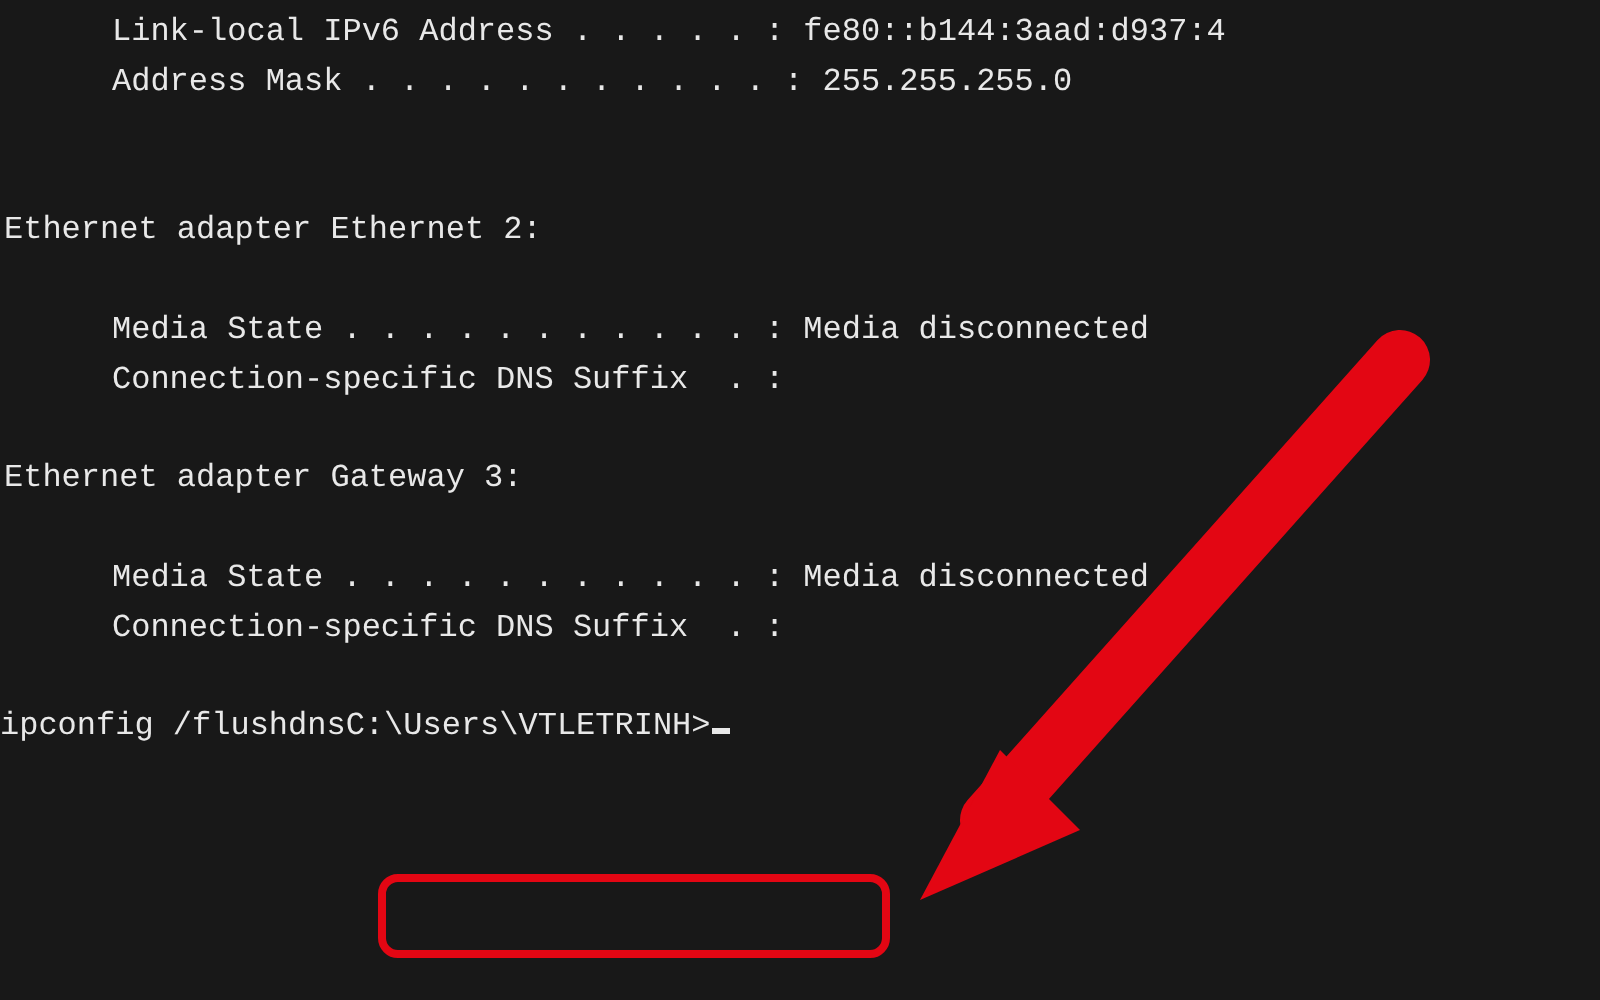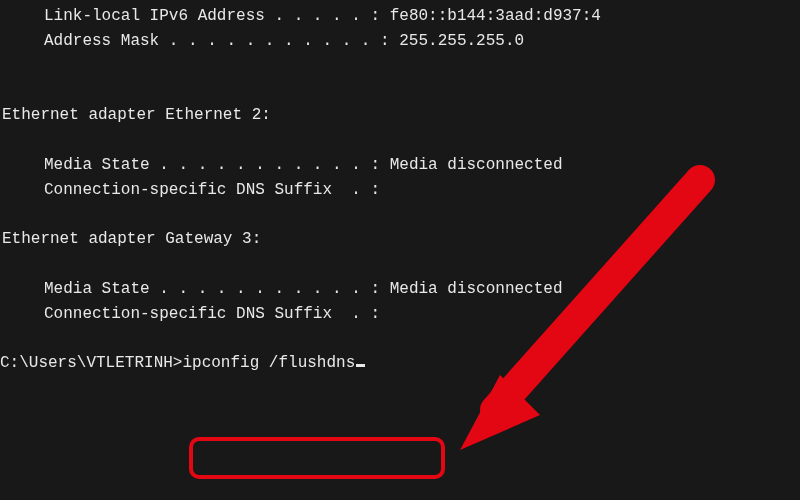--- a/index.html
+++ b/index.html
@@ -1,18 +1,18 @@
 <!DOCTYPE html>
 <html><head>
 <meta charset="utf-8">
 <style>
   html,body{margin:0;padding:0;background:#1a1a1a;color:#e8e8e8;font-family:'Consolas','Courier New',monospace;font-size:16px;line-height:1.55;overflow:hidden;}
   .terminal{width:800px;height:500px;position:relative;background:#181818;box-sizing:border-box;padding:4px 0 0 0;}
   .line{white-space:pre;}
-  .indent1{padding-left:44px;}
+  .indent1{padding-left:56px;}
   .indent-none{padding-left:2px;}
   .blank{height:1.55em;}
   
   .hilite{position:absolute;border:4px solid #e30613;border-radius:10px;left:189px;top:437px;width:248px;height:34px;pointer-events:none;}
   
   .arrow-wrap{position:absolute;left:430px;top:160px;width:310px;height:310px;pointer-events:none;}
   
   .prompt-row{display:flex;align-items:baseline;white-space:pre;padding-left:0;}
   .cursor{display:inline-block;width:9px;height:3px;background:#e8e8e8;vertical-align:baseline;margin-left:1px;}
 </style>
@@ -35,21 +35,21 @@
   <div class="blank"></div>
 
   <div class="line indent-none">Ethernet adapter Gateway 3:</div>
   <div class="blank"></div>
   <div class="line indent1"><span>Media State . . . . . . . . . . . :</span> <span>Media disconnected</span></div>
   <div class="line indent1"><span>Connection-specific DNS Suffix  . :</span> <span></span></div>
 
   <div class="blank"></div>
 
   <div class="prompt-row">
-    <span>C:\Users\VTLETRINH&gt;</span><span>ipconfig /flushdns</span><span class="cursor"></span>
+    <span>ipconfig /flushdns</span><span>C:\Users\VTLETRINH&gt;</span><span class="cursor"></span>
   </div>
 
   <div class="hilite"></div>
 
   <div class="arrow-wrap">
     <svg viewBox="0 0 310 310" width="310" height="310">
       <defs></defs>
       <path d="M270 20 L65 250" stroke="#e30613" stroke-width="30" stroke-linecap="round" fill="none"></path>
       <polygon points="30,290 110,255 70,215" fill="#e30613"></polygon>
     </svg>

